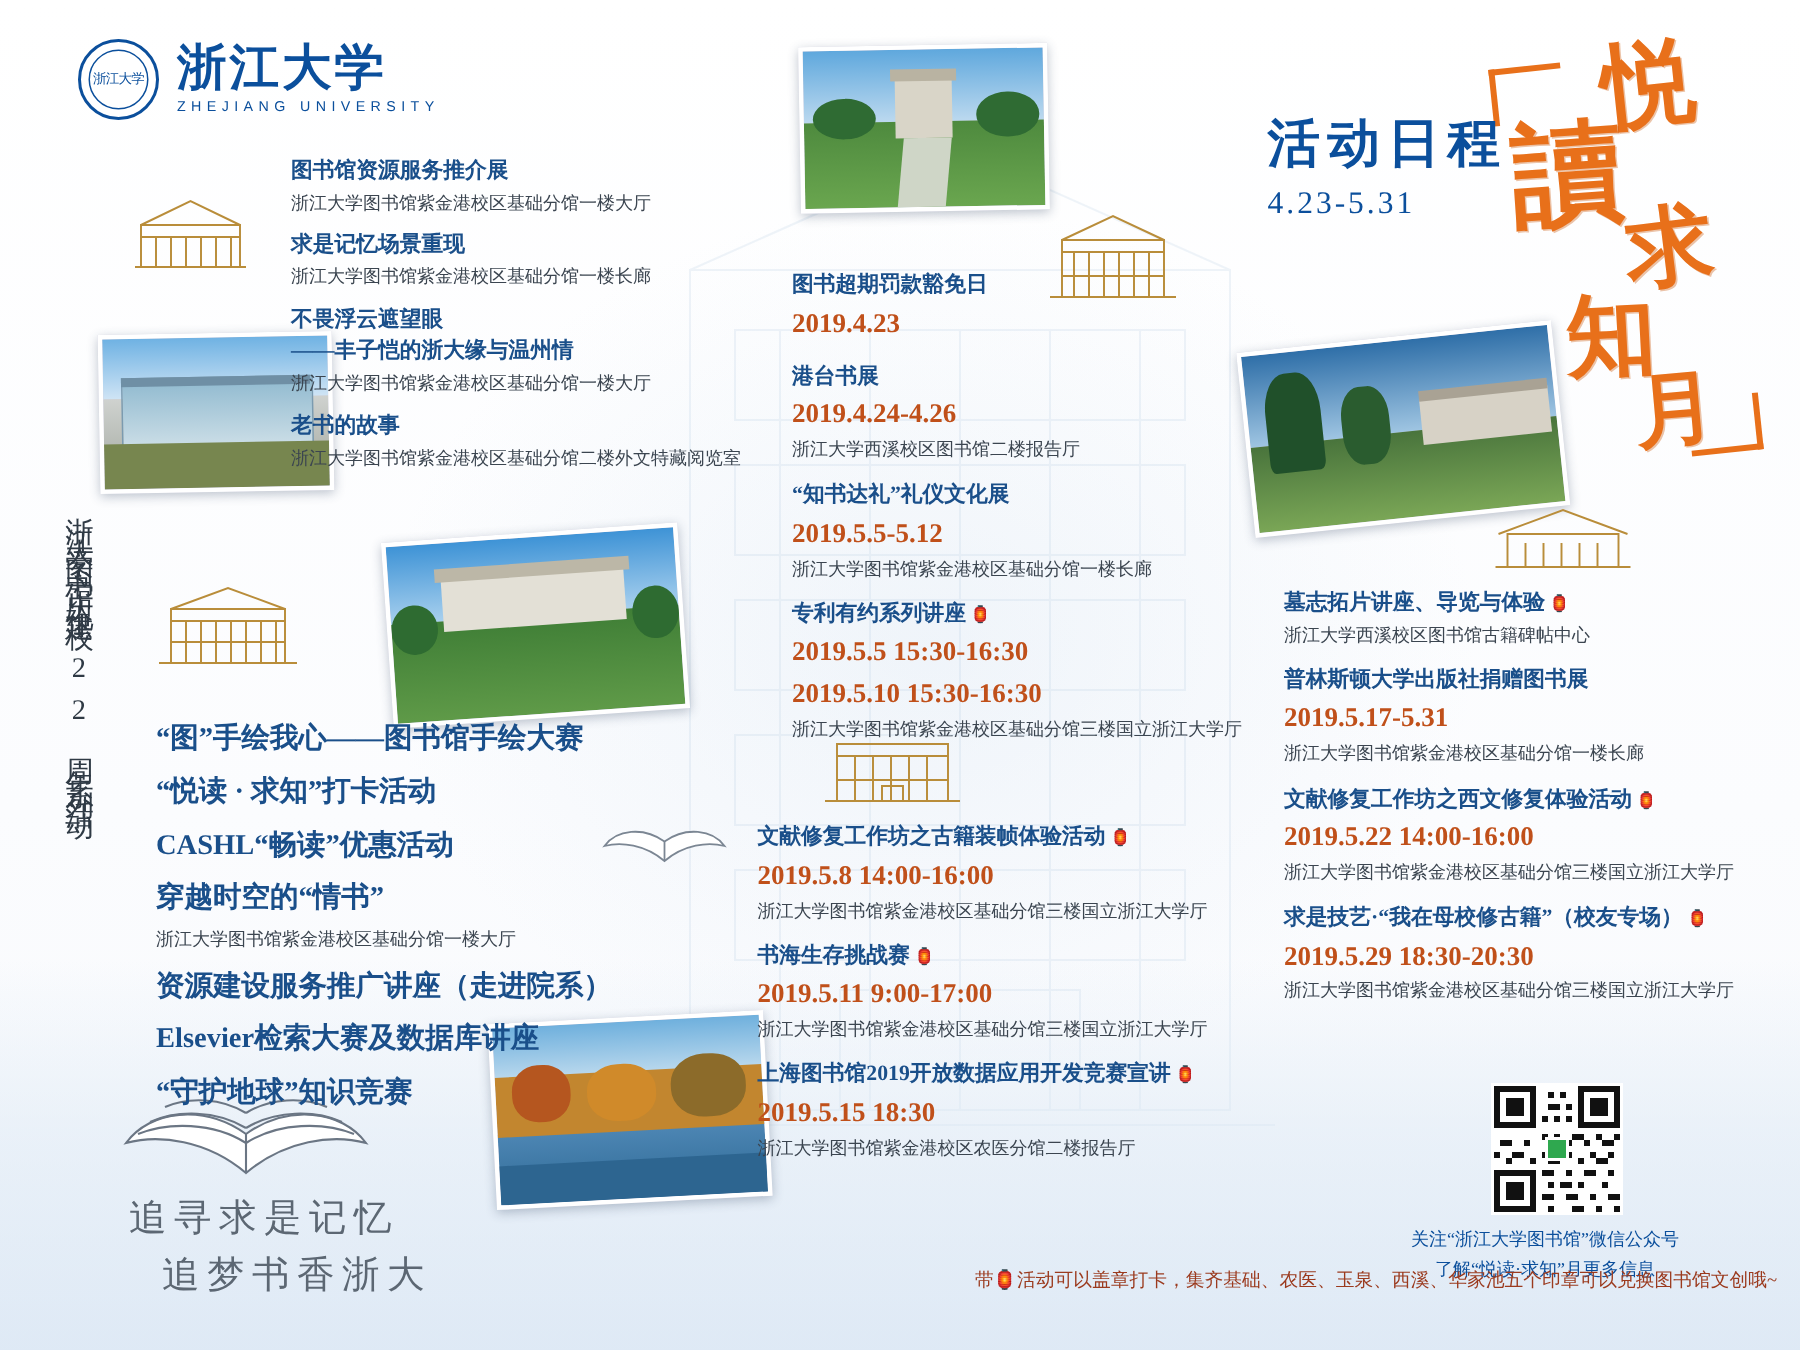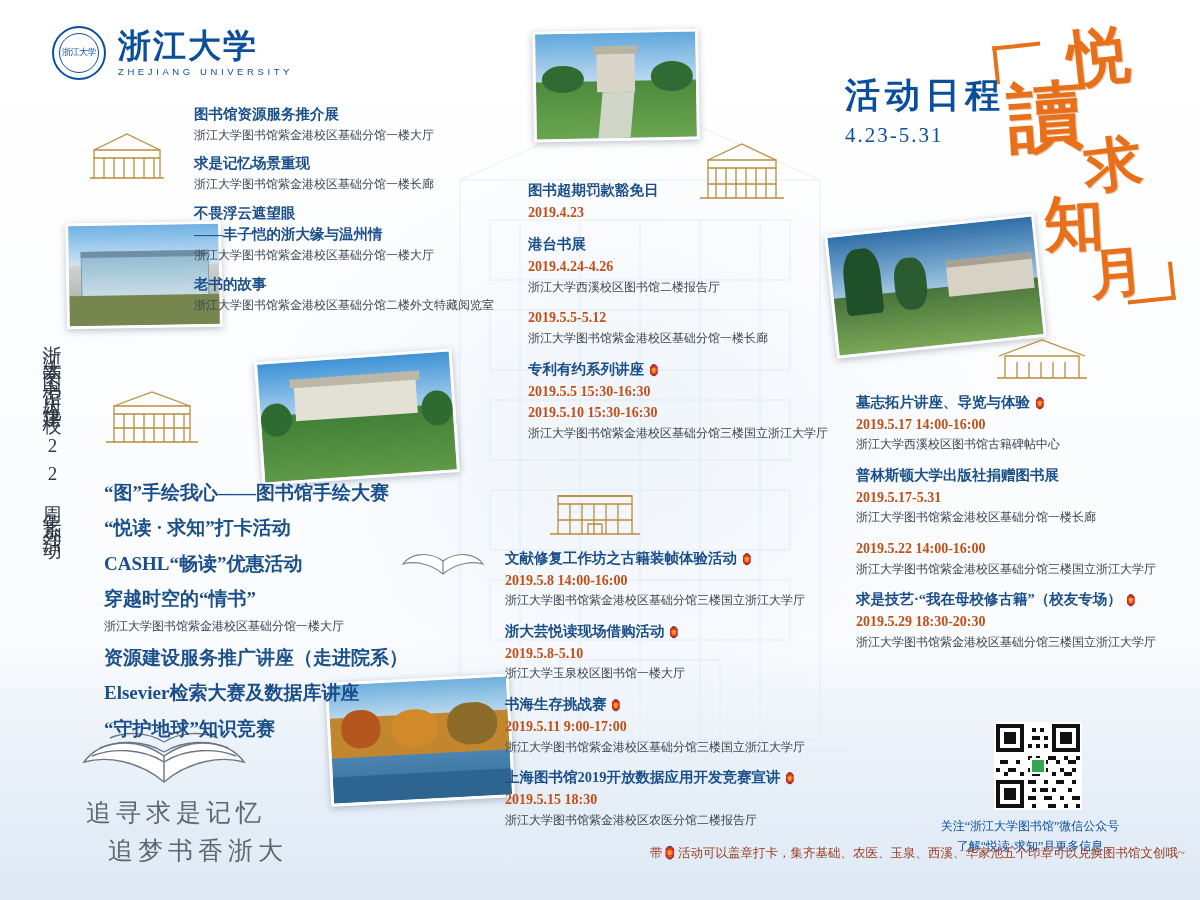--- a/index.html
+++ b/index.html
@@ -173,21 +173,21 @@
   .entry-title {
     font-family: "Liberation Serif", serif;
     font-size: 14.5px;
     font-weight: bold;
     color: #1a4f8a;
     line-height: 1.5;
     white-space: nowrap;
   }
   .entry-date {
     font-family: "Liberation Serif", serif;
-    font-size: 14px;
+    font-size: 18px;
     font-weight: bold;
     color: #c0501a;
     line-height: 1.55;
     white-space: nowrap;
   }
   .entry-venue {
     font-family: "Liberation Serif", serif;
     font-size: 12px;
     color: #3b4550;
     line-height: 1.55;
@@ -540,66 +540,62 @@
     <div class="entry">
       <div class="entry-title">图书超期罚款豁免日</div>
       <div class="entry-date">2019.4.23</div>
     </div>
     <div class="entry">
       <div class="entry-title">港台书展</div>
       <div class="entry-date">2019.4.24-4.26</div>
       <div class="entry-venue">浙江大学西溪校区图书馆二楼报告厅</div>
     </div>
     <div class="entry">
+      <div class="entry-title">“知书达礼”礼仪文化展</div>
       <div class="entry-date">2019.5.5-5.12</div>
       <div class="entry-venue">浙江大学图书馆紫金港校区基础分馆一楼长廊</div>
     </div>
     <div class="entry">
       <div class="entry-title"><span>专利有约系列讲座</span><span class="stamp">🏮</span></div>
       <div class="entry-date">2019.5.5 15:30-16:30</div>
       <div class="entry-date">2019.5.10 15:30-16:30</div>
       <div class="entry-venue">浙江大学图书馆紫金港校区基础分馆三楼国立浙江大学厅</div>
     </div>
   </div>
 
   <div class="col-mid-bottom">
     <div class="entry">
       <div class="entry-title"><span>文献修复工作坊之古籍装帧体验活动</span><span class="stamp">🏮</span></div>
       <div class="entry-date">2019.5.8 14:00-16:00</div>
       <div class="entry-venue">浙江大学图书馆紫金港校区基础分馆三楼国立浙江大学厅</div>
     </div>
     <div class="entry">
-      <div class="entry-title"><span>浙大芸悦读现场借购活动</span><span class="stamp">🏮</span></div>
-      <div class="entry-date">2019.5.8-5.10</div>
-      <div class="entry-venue">浙江大学玉泉校区图书馆一楼大厅</div>
-    </div>
-    <div class="entry">
       <div class="entry-title"><span>书海生存挑战赛</span><span class="stamp">🏮</span></div>
       <div class="entry-date">2019.5.11 9:00-17:00</div>
       <div class="entry-venue">浙江大学图书馆紫金港校区基础分馆三楼国立浙江大学厅</div>
     </div>
     <div class="entry">
       <div class="entry-title"><span>上海图书馆2019开放数据应用开发竞赛宣讲</span><span class="stamp">🏮</span></div>
       <div class="entry-date">2019.5.15 18:30</div>
       <div class="entry-venue">浙江大学图书馆紫金港校区农医分馆二楼报告厅</div>
     </div>
   </div>
 
   <div class="col-right">
     <div class="entry">
       <div class="entry-title"><span>墓志拓片讲座、导览与体验</span><span class="stamp">🏮</span></div>
-      <div class="entry-date">2019.5.17 14:00-16:00</div>
       <div class="entry-venue">浙江大学西溪校区图书馆古籍碑帖中心</div>
     </div>
     <div class="entry">
       <div class="entry-title">普林斯顿大学出版社捐赠图书展</div>
       <div class="entry-date">2019.5.17-5.31</div>
       <div class="entry-venue">浙江大学图书馆紫金港校区基础分馆一楼长廊</div>
     </div>
     <div class="entry">
+      <div class="entry-title"><span>文献修复工作坊之西文修复体验活动</span><span class="stamp">🏮</span></div>
       <div class="entry-date">2019.5.22 14:00-16:00</div>
       <div class="entry-venue">浙江大学图书馆紫金港校区基础分馆三楼国立浙江大学厅</div>
     </div>
     <div class="entry">
       <div class="entry-title"><span>求是技艺·“我在母校修古籍”（校友专场）</span><span class="stamp">🏮</span></div>
       <div class="entry-date">2019.5.29 18:30-20:30</div>
       <div class="entry-venue">浙江大学图书馆紫金港校区基础分馆三楼国立浙江大学厅</div>
     </div>
   </div>
 

